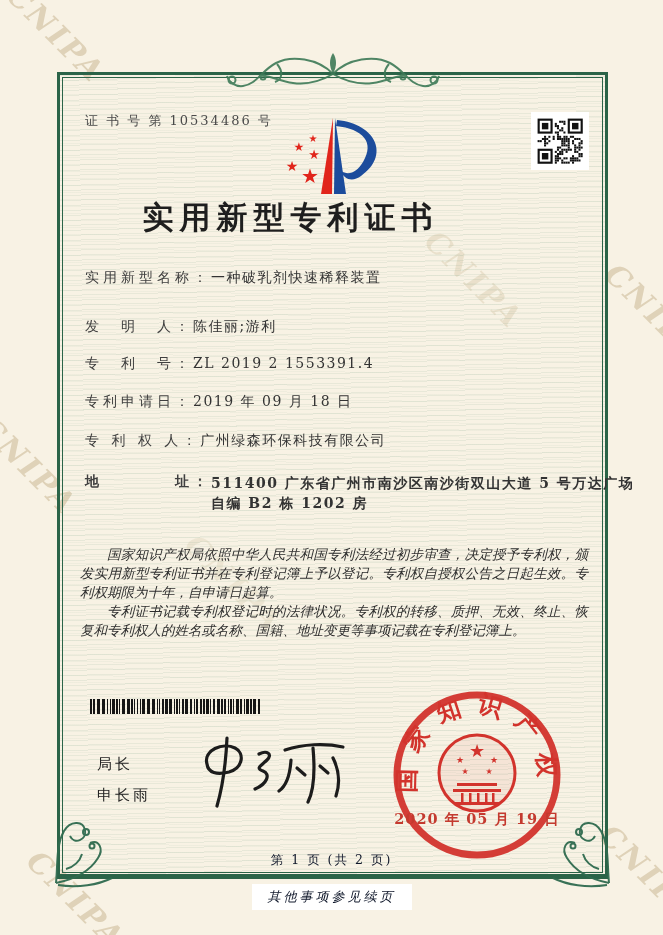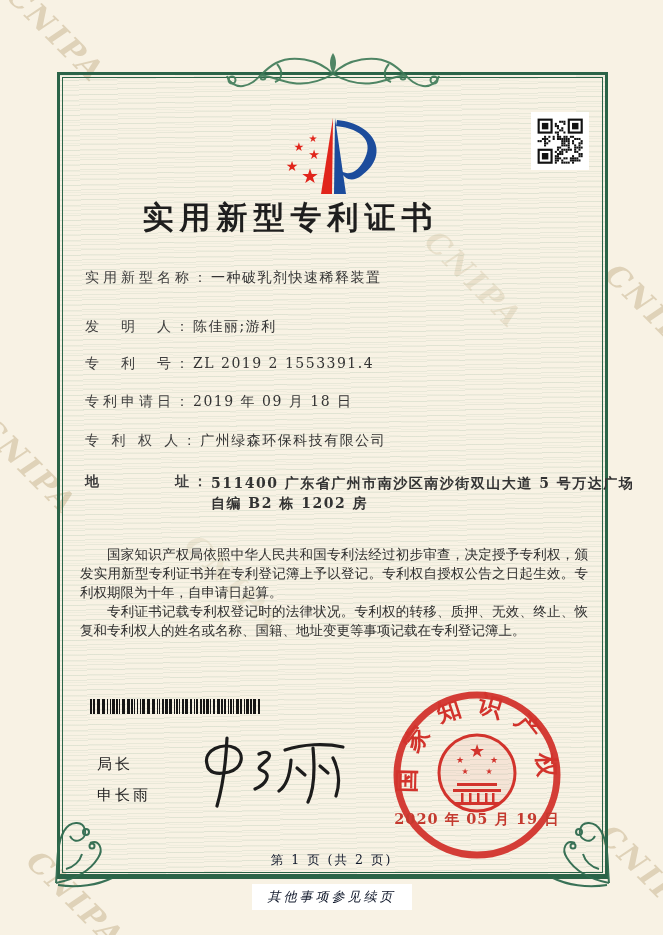--- a/index.html
+++ b/index.html
@@ -32,21 +32,21 @@
   .frame-inner{position:absolute;inset:2px;border:1px solid #2b6448;pointer-events:none;}
   .frame-bottom{position:absolute;left:-3px;right:-3px;bottom:-4px;height:5px;background:#2b6448;}
   .content{position:absolute;inset:0;z-index:3;}
   .cert-no{font-size:13px;letter-spacing:2px;color:#4a4a4a;}
   .title{width:581px;text-align:center;font-size:31px;font-weight:bold;letter-spacing:6px;color:#1e1e1e;}
   .row{left:85px;font-size:14px;white-space:nowrap;}
   .row .lab{letter-spacing:4px;color:#3f3f3f;}
   .row .val{letter-spacing:1.5px;color:#333;}
   .addr-val{display:inline-block;vertical-align:top;line-height:20px;}
   .paras{left:80px;top:545px;width:508px;font-size:13.5px;line-height:19px;
-         text-align:justify;color:#2e2e2e;}
+         font-style:italic;text-align:justify;color:#2e2e2e;}
   .paras p{margin:0;text-indent:2em;}
   .sig-label{font-family:"DejaVu Sans","Liberation Sans",sans-serif;font-size:15px;letter-spacing:3px;color:#222;}
   .page-ind{width:663px;text-align:center;font-size:12.5px;letter-spacing:2px;color:#0f172a;}
   .foot-note{left:0;width:663px;top:884px;text-align:center;}
   .foot-note span{display:inline-block;background:#ffffff;padding:4px 16px;font-size:13px;
                   font-style:italic;letter-spacing:3px;color:#0f172a;}
   .qr-box{background:#fff;padding:3px;}
   svg{display:block;}
 </style>
 </head>
@@ -98,20 +98,21 @@
         <path d="M12,76 C32,79 52,76 66,69"></path>
         <path d="M20,60 C28,58 34,52 36,45"></path>
         <circle cx="40" cy="23" r="3"></circle>
         <circle cx="46" cy="37" r="2.5"></circle>
       </g>
     </svg>
   </div>
 
   <div class="content">
 
+    <div class="abs cert-no" style="left:85px;top:112px;">证 书 号 第 10534486 号</div>
 
     <svg class="abs" style="left:253px;top:98px;" width="175" height="98" viewBox="0 0 175 98">
       <g fill="#e1251b" text-anchor="middle" font-family="DejaVu Sans, sans-serif">
         <text x="60" y="44" font-size="10">★</text>
         <text x="46" y="53" font-size="12">★</text>
         <text x="61" y="61" font-size="13">★</text>
         <text x="39" y="73" font-size="14">★</text>
         <text x="57" y="85" font-size="20">★</text>
       </g>
       <path d="M84,22 C124,26 137,58 108,78 C100,84 91,82 88,73 C96,78 104,74 110,64 C122,44 110,31 83,28 Z" fill="#1c4c9c"></path>

